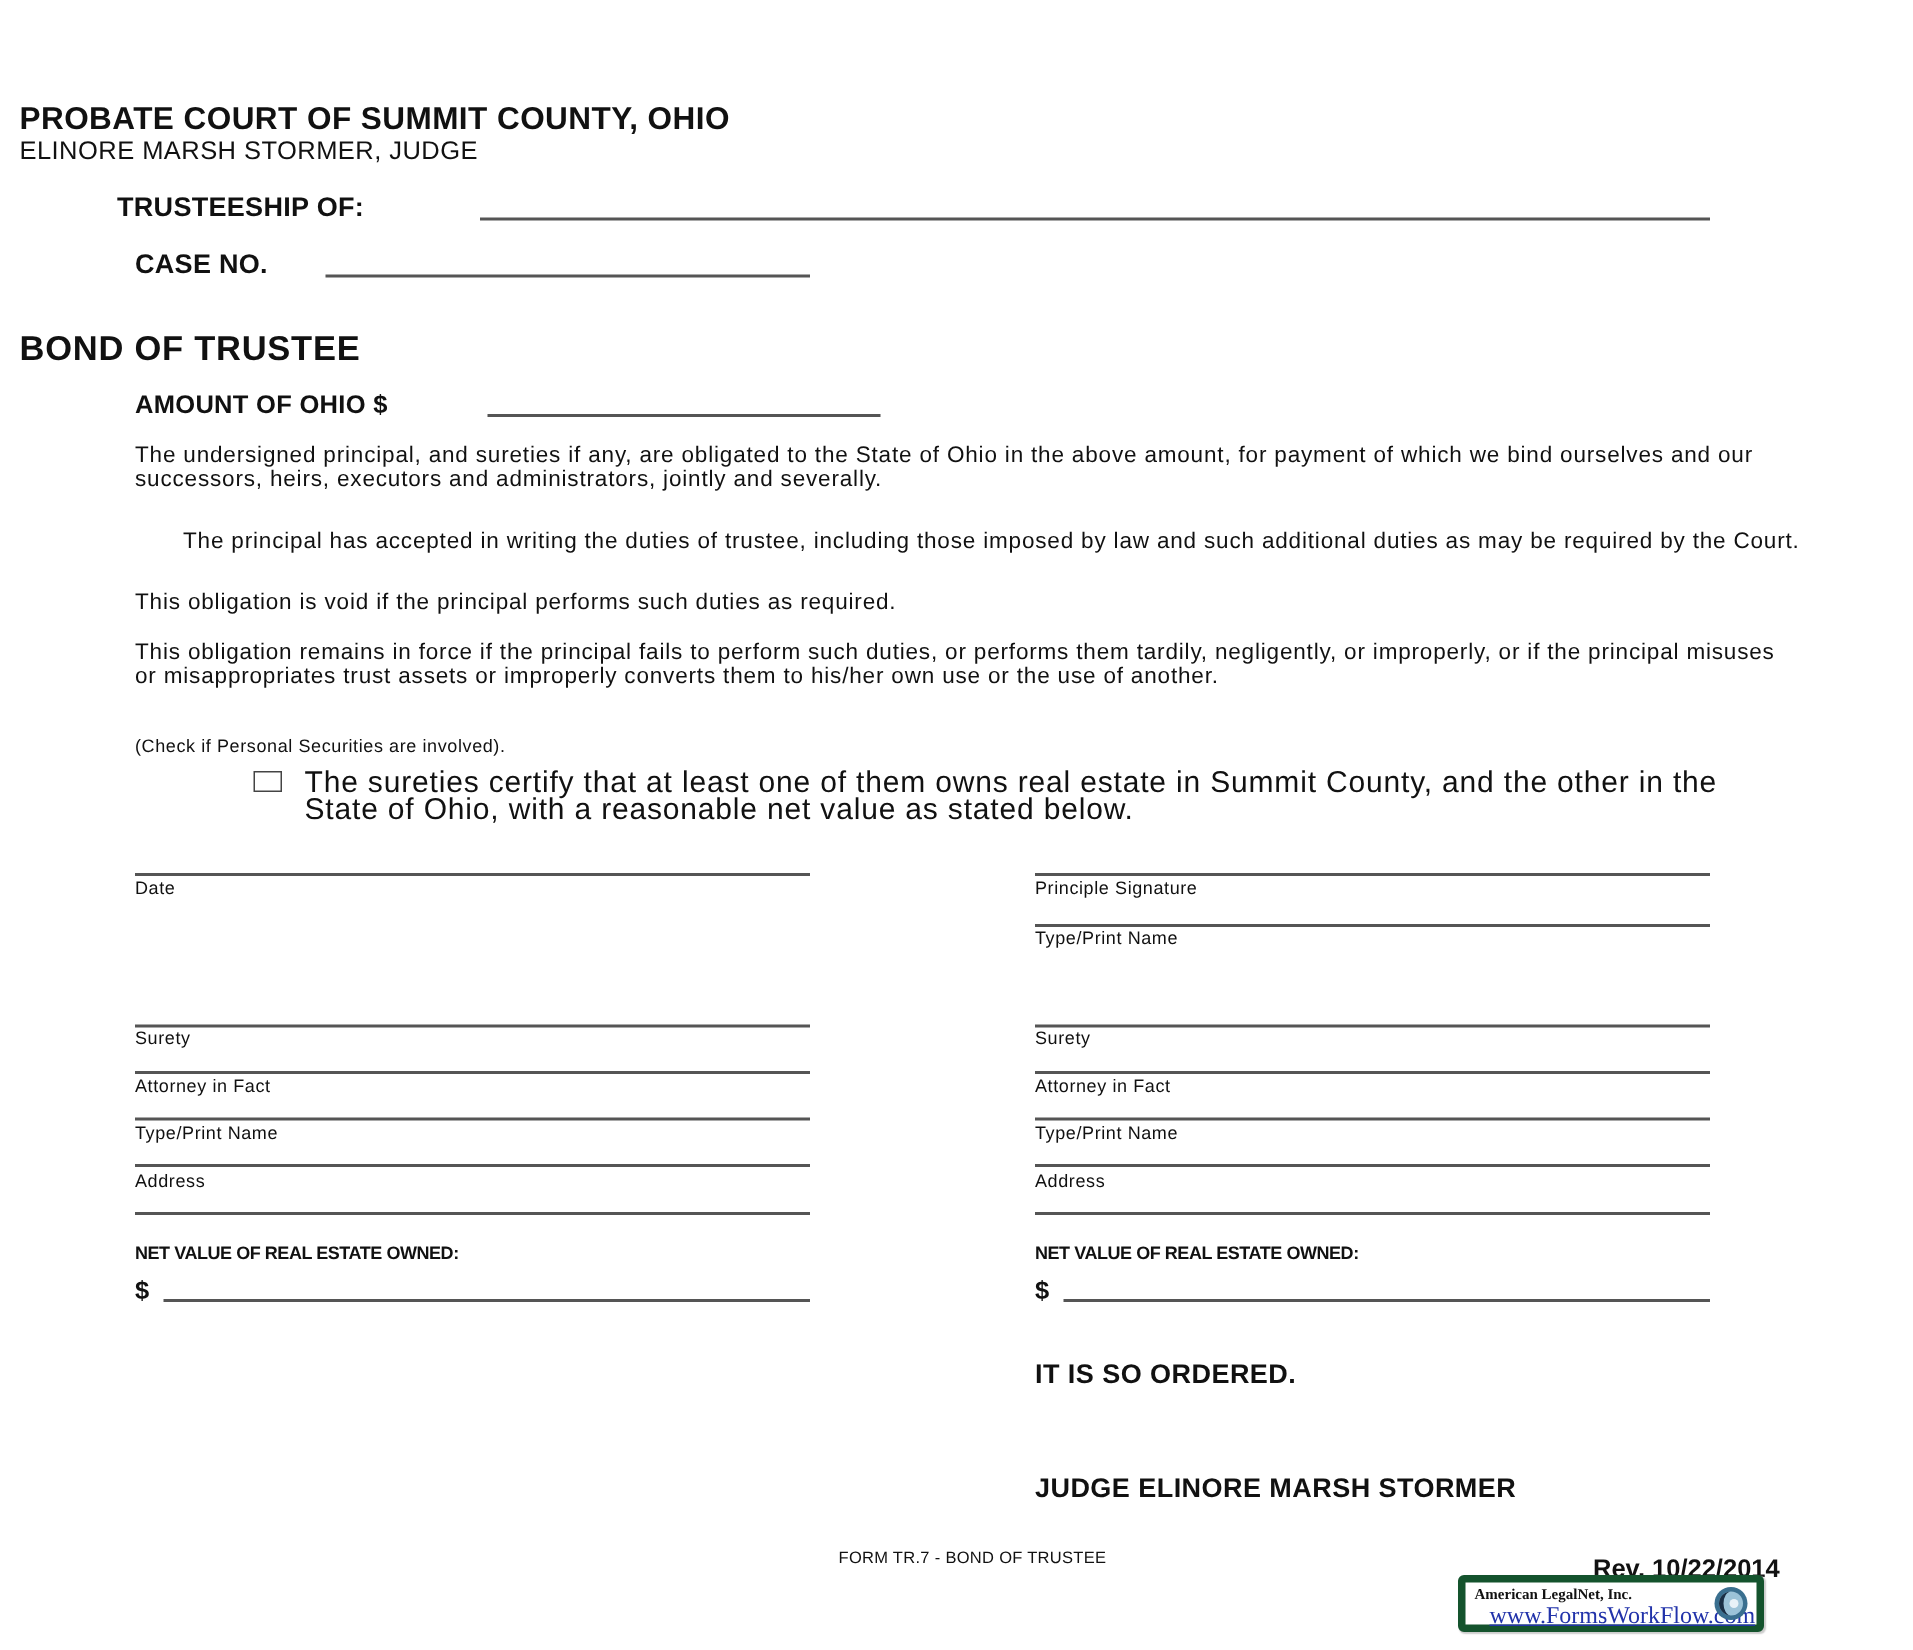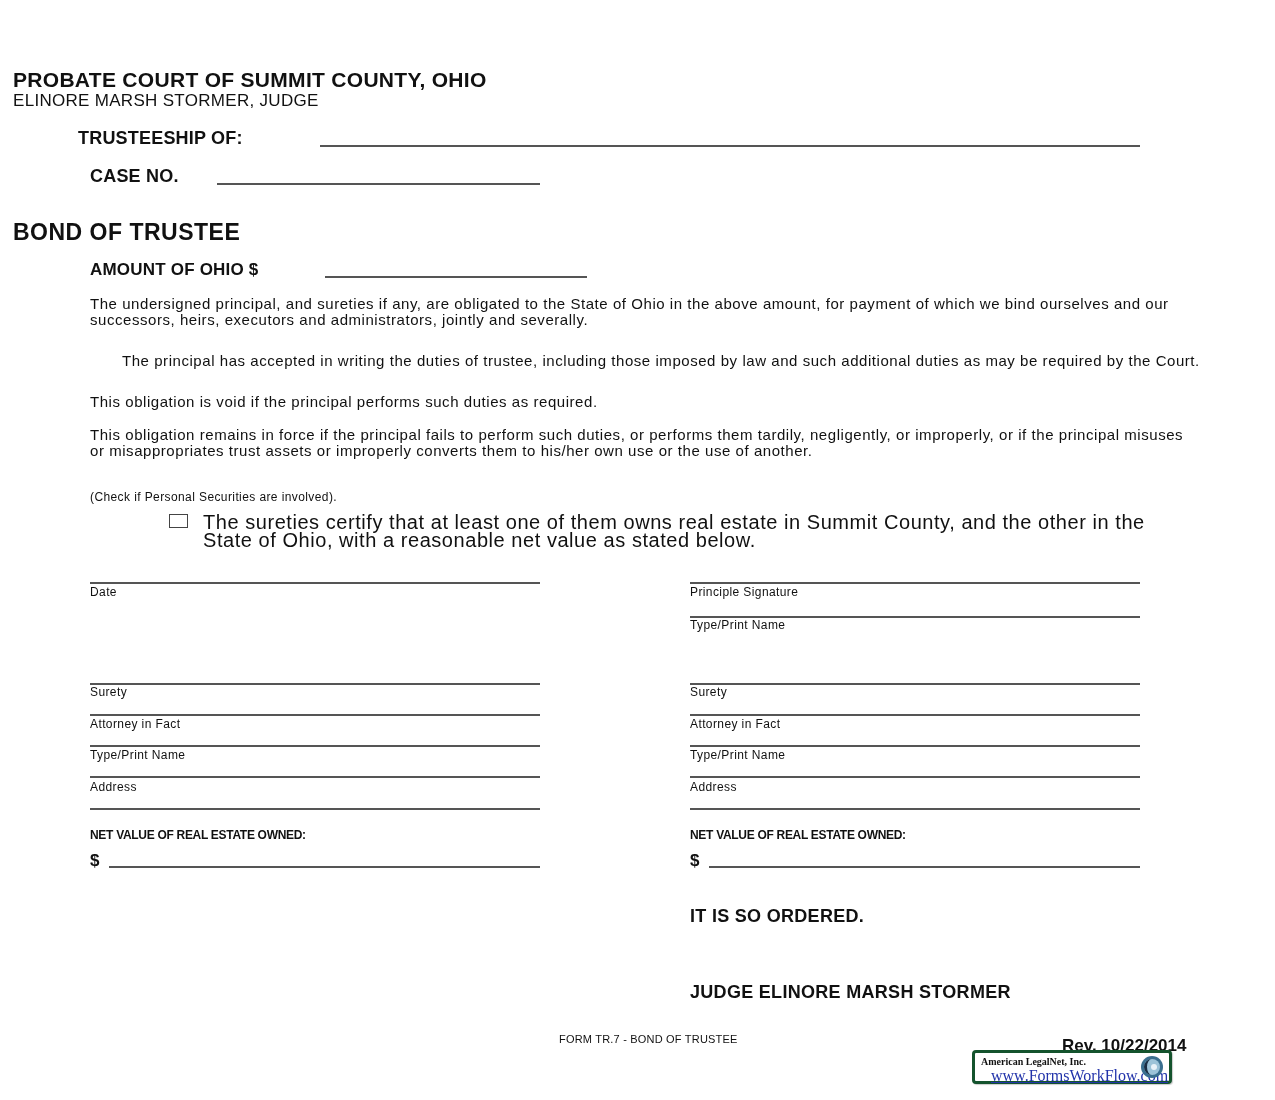--- a/index.html
+++ b/index.html
@@ -16,21 +16,21 @@
     .check-note { left: 90px; top: 490px; font-size: 12px; letter-spacing: 0.4px; }
     .checkbox { left: 169px; top: 514px; width: 17px; height: 12px; border: 1px solid #444; background: #fff; cursor: pointer; }
     .cert { left: 203px; top: 513px; width: 990px; font-size: 20px; line-height: 18px; letter-spacing: 0.55px; }
     .sig-line { position: absolute; height: 0; border-top: 2px solid #555; width: 450px; }
     .sig-lbl { position: absolute; font-size: 12px; letter-spacing: 0.4px; }
     .nv { font-size: 12px; font-weight: bold; letter-spacing: -0.3px; }
     .dollar { font-size: 17px; font-weight: bold; }
     .ordered { font-size: 18px; font-weight: bold; letter-spacing: 0.3px; }
     .footer-form { left: 517px; top: 1033px; font-size: 11px; font-weight: normal; letter-spacing: 0.2px; margin-left: 42px; }
     .rev { left: 1062px; top: 1036px; font-size: 17px; font-weight: bold; }
-    .badge { left: 972px; top: 1050px; width: 194px; height: 28px; border: 3px solid #14532d; border-radius: 4px;
+    .badge { left: 972px; top: 1050px; width: 194px; height: 28px; border: 5px solid #14532d; border-radius: 4px;
       background: #fff; box-shadow: 1px 1px 1px #ccc; }
     .badge-name { position: absolute; left: 6px; top: 3px; font-family: "Liberation Serif", serif; font-size: 10px; font-weight: bold; color: #111; }
     .badge-url { position: absolute; left: 16px; top: 14px; font-family: "Liberation Serif", serif; font-size: 16px; color: #2233aa; text-decoration: underline; cursor: pointer; }
     .badge-logo { position: absolute; right: 5px; top: 2px; width: 24px; height: 24px; }
   </style>
 </head>
 <body>
 
 <div class="abs center court">PROBATE COURT OF SUMMIT COUNTY, OHIO</div>
 <div class="abs center judge">ELINORE MARSH STORMER, JUDGE</div>

